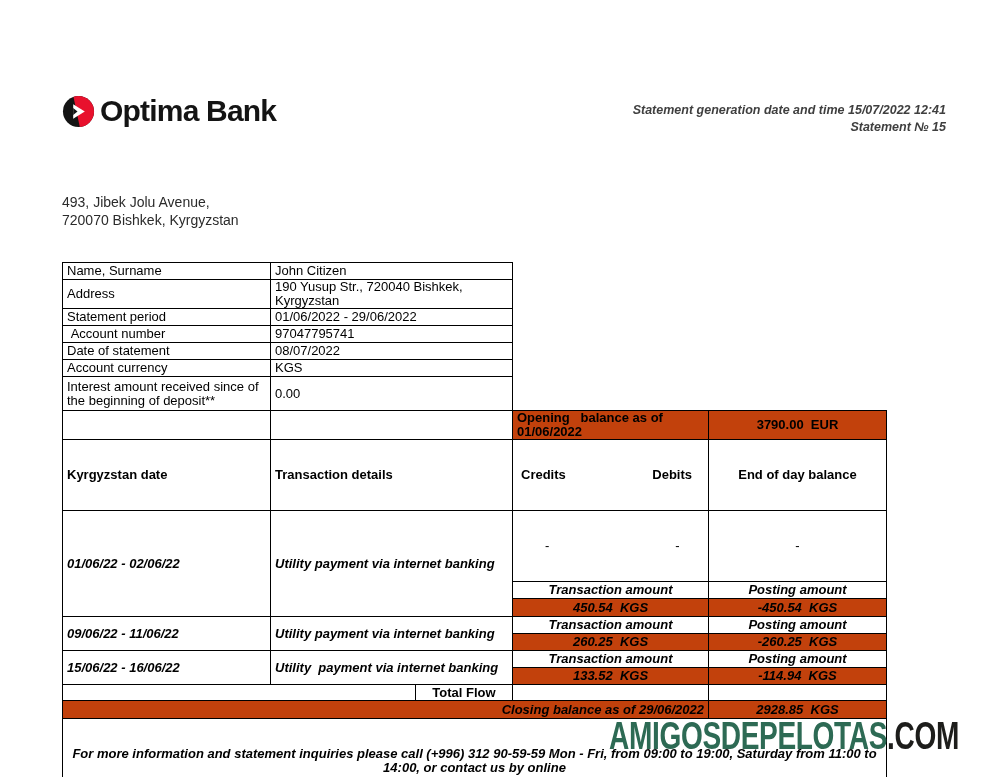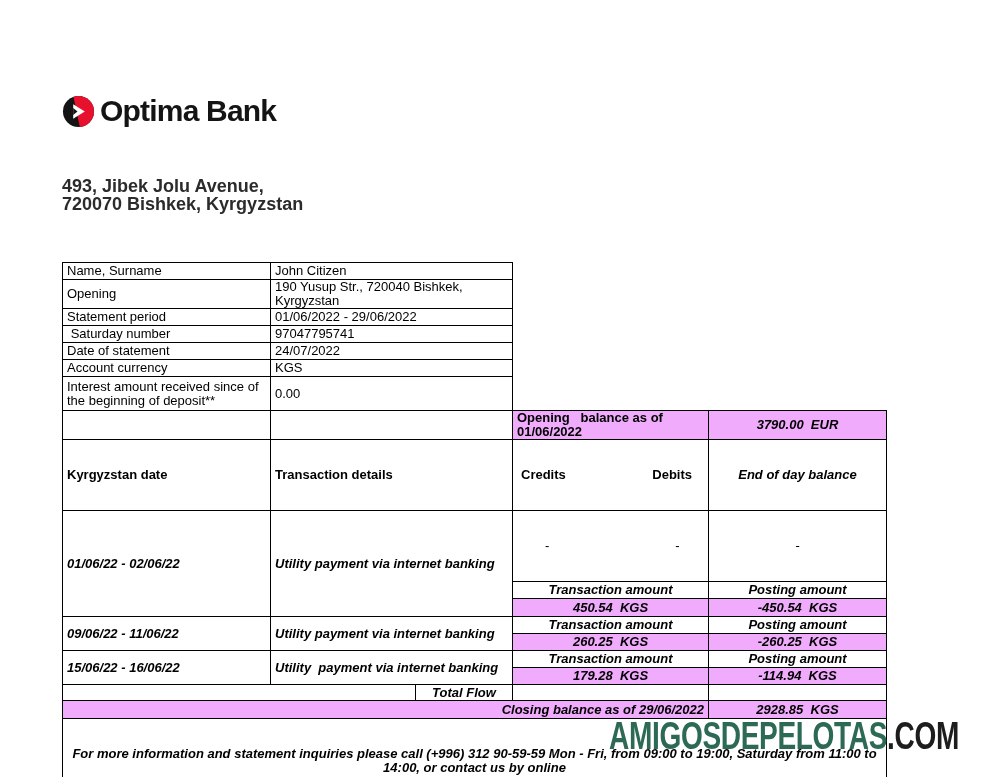--- a/index.html
+++ b/index.html
@@ -12,32 +12,32 @@
   
   .logo { position:absolute; left:62px; top:94px; display:flex; align-items:center; }
   .logo-mark { width:33px; height:33px; display:block; }
   .logo-text { font-size:30px; font-weight:bold; color:#141414; letter-spacing:-0.8px; margin-left:5px; }
 
   
   .gen-info { position:absolute; right:46px; top:102px; text-align:right;
     font-size:12.5px; font-weight:bold; font-style:italic; color:#3f3f3f; line-height:17px; }
 
   
-  .bank-address { position:absolute; left:62px; top:178px; font-size:18px; font-weight:bold;
+  .bank-address { position:absolute; left:62px; top:194px; font-size:14px; font-weight:normal;
     color:#2b2b2b; line-height:17.5px; }
 
   
   table.statement { position:absolute; left:62px; top:262px; border-collapse:collapse; table-layout:fixed; }
   table.statement td { border:1px solid #000; font-size:13px; line-height:14px;
     padding:0 4px; vertical-align:middle; white-space:pre-wrap; overflow:hidden; }
   tr.h17 { height:17px; } tr.h18 { height:18px; } tr.h16 { height:16px; }
   tr.h34 { height:34px; }
-  .gray { background:#f0abfc; }
+  .gray { background:#c2410c; }
   .b { font-weight:bold; } .i { font-style:italic; }
-  .center { text-align:center;font-style:italic; } .right { text-align:right; }
+  .center { text-align:center; } .right { text-align:right; }
   .top { vertical-align:top; padding-top:1px; }
   .bottom { vertical-align:bottom; padding-bottom:1px; }
   .p0 { padding:0; }
   .bt2 { border-top-width:2px; }
   .flexrow { display:flex; justify-content:space-between; align-items:center; }
   .hdr-cd { padding:0 12px 0 4px; }
   .dash-pair { padding:0 13% 0 15%; }
   .amt3 { padding-right:22px; }
   .footer-note { text-align:center; font-size:11px; font-weight:bold; font-style:italic;
     line-height:14px; padding:2px 10px; }
@@ -61,20 +61,24 @@
           </clipPath>
       </defs>
       <circle cx="17" cy="17" r="16" fill="#141414"></circle>
       <circle cx="17" cy="17" r="16" fill="#e8112d" clip-path="url(#cp-right)"></circle>
       <polygon points="11.5,9.5 23.5,17 11.5,24.5" fill="#ffffff"></polygon>
       <polygon points="11.5,13.5 16,17 11.5,20.5" fill="#141414"></polygon>
     </svg>
     <span class="logo-text">Optima Bank</span>
   </div>
 
+  <div class="gen-info">
+    <div>Statement generation date and time 15/07/2022 12:41</div>
+    <div>Statement № 15</div>
+  </div>
 
   <div class="bank-address">
     <div>493, Jibek Jolu Avenue,</div>
     <div>720070 Bishkek, Kyrgyzstan</div>
   </div>
 
   <table class="statement">
     <colgroup>
       <col style="width:208px">
         <col style="width:145px">
@@ -82,34 +86,34 @@
       <col style="width:196px">
         <col style="width:178px">
     </colgroup>
 
     <tbody>
         <tr class="h17">
       <td>Name, Surname</td>
       <td colspan="2">John Citizen</td>
     </tr>
     <tr class="h17">
-      <td>Opening</td>
+      <td>Address</td>
       <td colspan="2">190 Yusup Str., 720040 Bishkek, Kyrgyzstan</td>
     </tr>
     <tr class="h17">
       <td>Statement period</td>
       <td colspan="2">01/06/2022 - 29/06/2022</td>
     </tr>
     <tr class="h17">
-      <td> Saturday number</td>
+      <td> Account number</td>
       <td colspan="2">97047795741</td>
     </tr>
     <tr class="h17">
       <td>Date of statement</td>
-      <td colspan="2">24/07/2022</td>
+      <td colspan="2">08/07/2022</td>
     </tr>
     <tr class="h17">
       <td>Account currency</td>
       <td colspan="2">KGS</td>
     </tr>
     <tr class="h34">
       <td>Interest amount received since of
 the beginning of deposit**</td>
       <td colspan="2" class="bottom">0.00</td>
     </tr>
@@ -164,21 +168,21 @@
       <td class="gray b i center">-260.25  KGS</td>
     </tr>
 
     <tr class="h17">
       <td rowspan="2" class="b i top bt2">15/06/22 - 16/06/22</td>
       <td rowspan="2" colspan="2" class="b i top bt2">Utility  payment via internet banking</td>
       <td class="b i center amt3 bt2">Transaction amount</td>
       <td class="b i center bt2">Posting amount</td>
     </tr>
     <tr class="h17">
-      <td class="gray b i center amt3">179.28  KGS</td>
+      <td class="gray b i center amt3">133.52  KGS</td>
       <td class="gray b i center">-114.94  KGS</td>
     </tr>
 
     <tr class="h16">
       <td colspan="2" class="bt2"></td>
       <td class="b center bt2">Total Flow</td>
       <td class="bt2"></td>
       <td class="bt2"></td>
     </tr>
 

